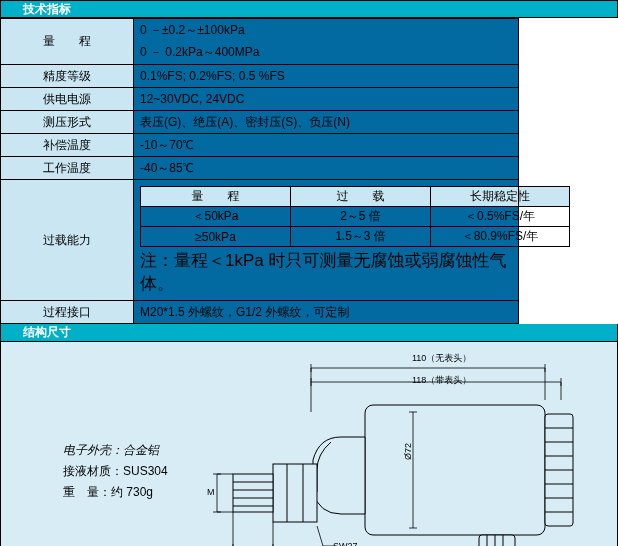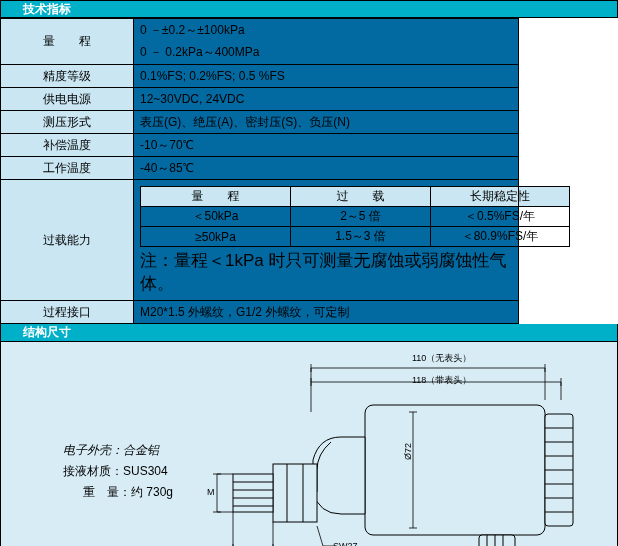--- a/index.html
+++ b/index.html
@@ -311,16 +311,16 @@
 
     <div class="txt tiny" style="left:411px; top:10px;">110（无表头）</div>
     <div class="txt tiny" style="left:411px; top:32px;">118（带表头）</div>
     <div class="txt tiny" style="left:402px; top:118px; transform:rotate(-90deg); transform-origin:left top;">Ø72</div>
     <div class="txt tiny" style="left:206px; top:145px;">M</div>
     <div class="txt tiny" style="left:245px; top:210px;">20</div>
     <div class="txt tiny" style="left:332px; top:199px;">SW27</div>
 
     <div class="txt" style="left:62px; top:100px;font-style:italic;">电子外壳：合金铝</div>
     <div class="txt" style="left:62px; top:121px;">接液材质：SUS304</div>
-    <div class="txt" style="left:62px; top:142px;margin-left:20px;">重　量：约 730g</div>
+    <div class="txt" style="left:62px; top:142px;">重　量：约 730g</div>
   </div>
 
 </div>
 
 </body></html>

